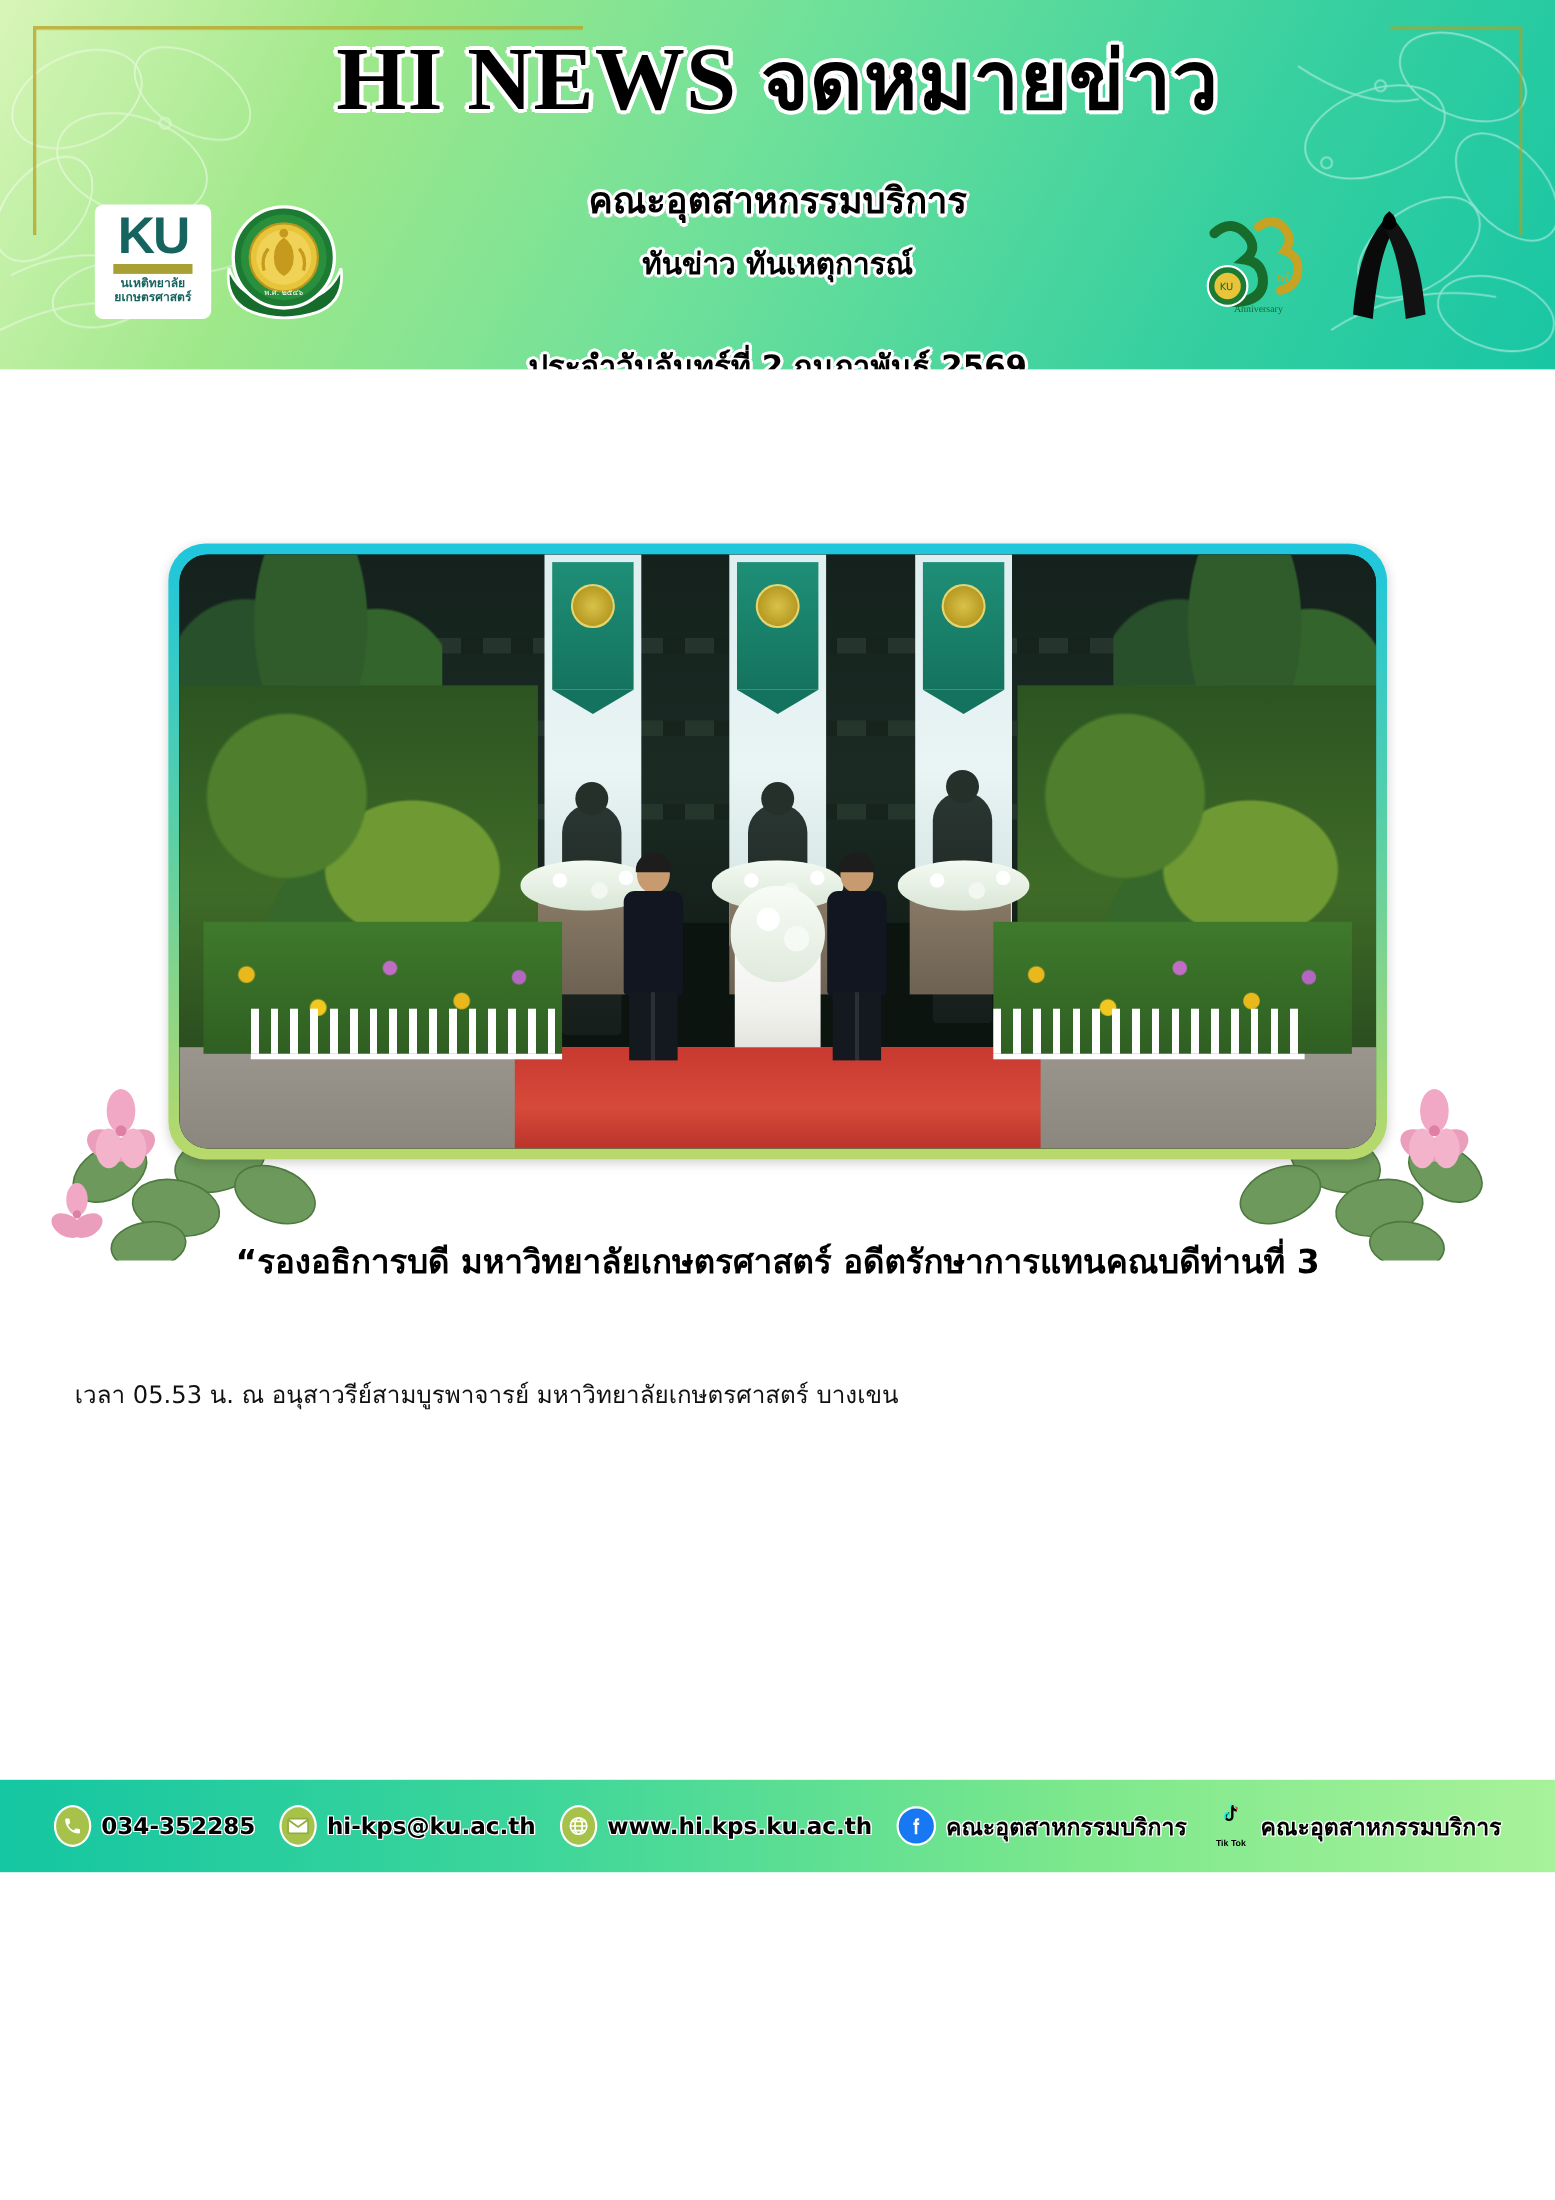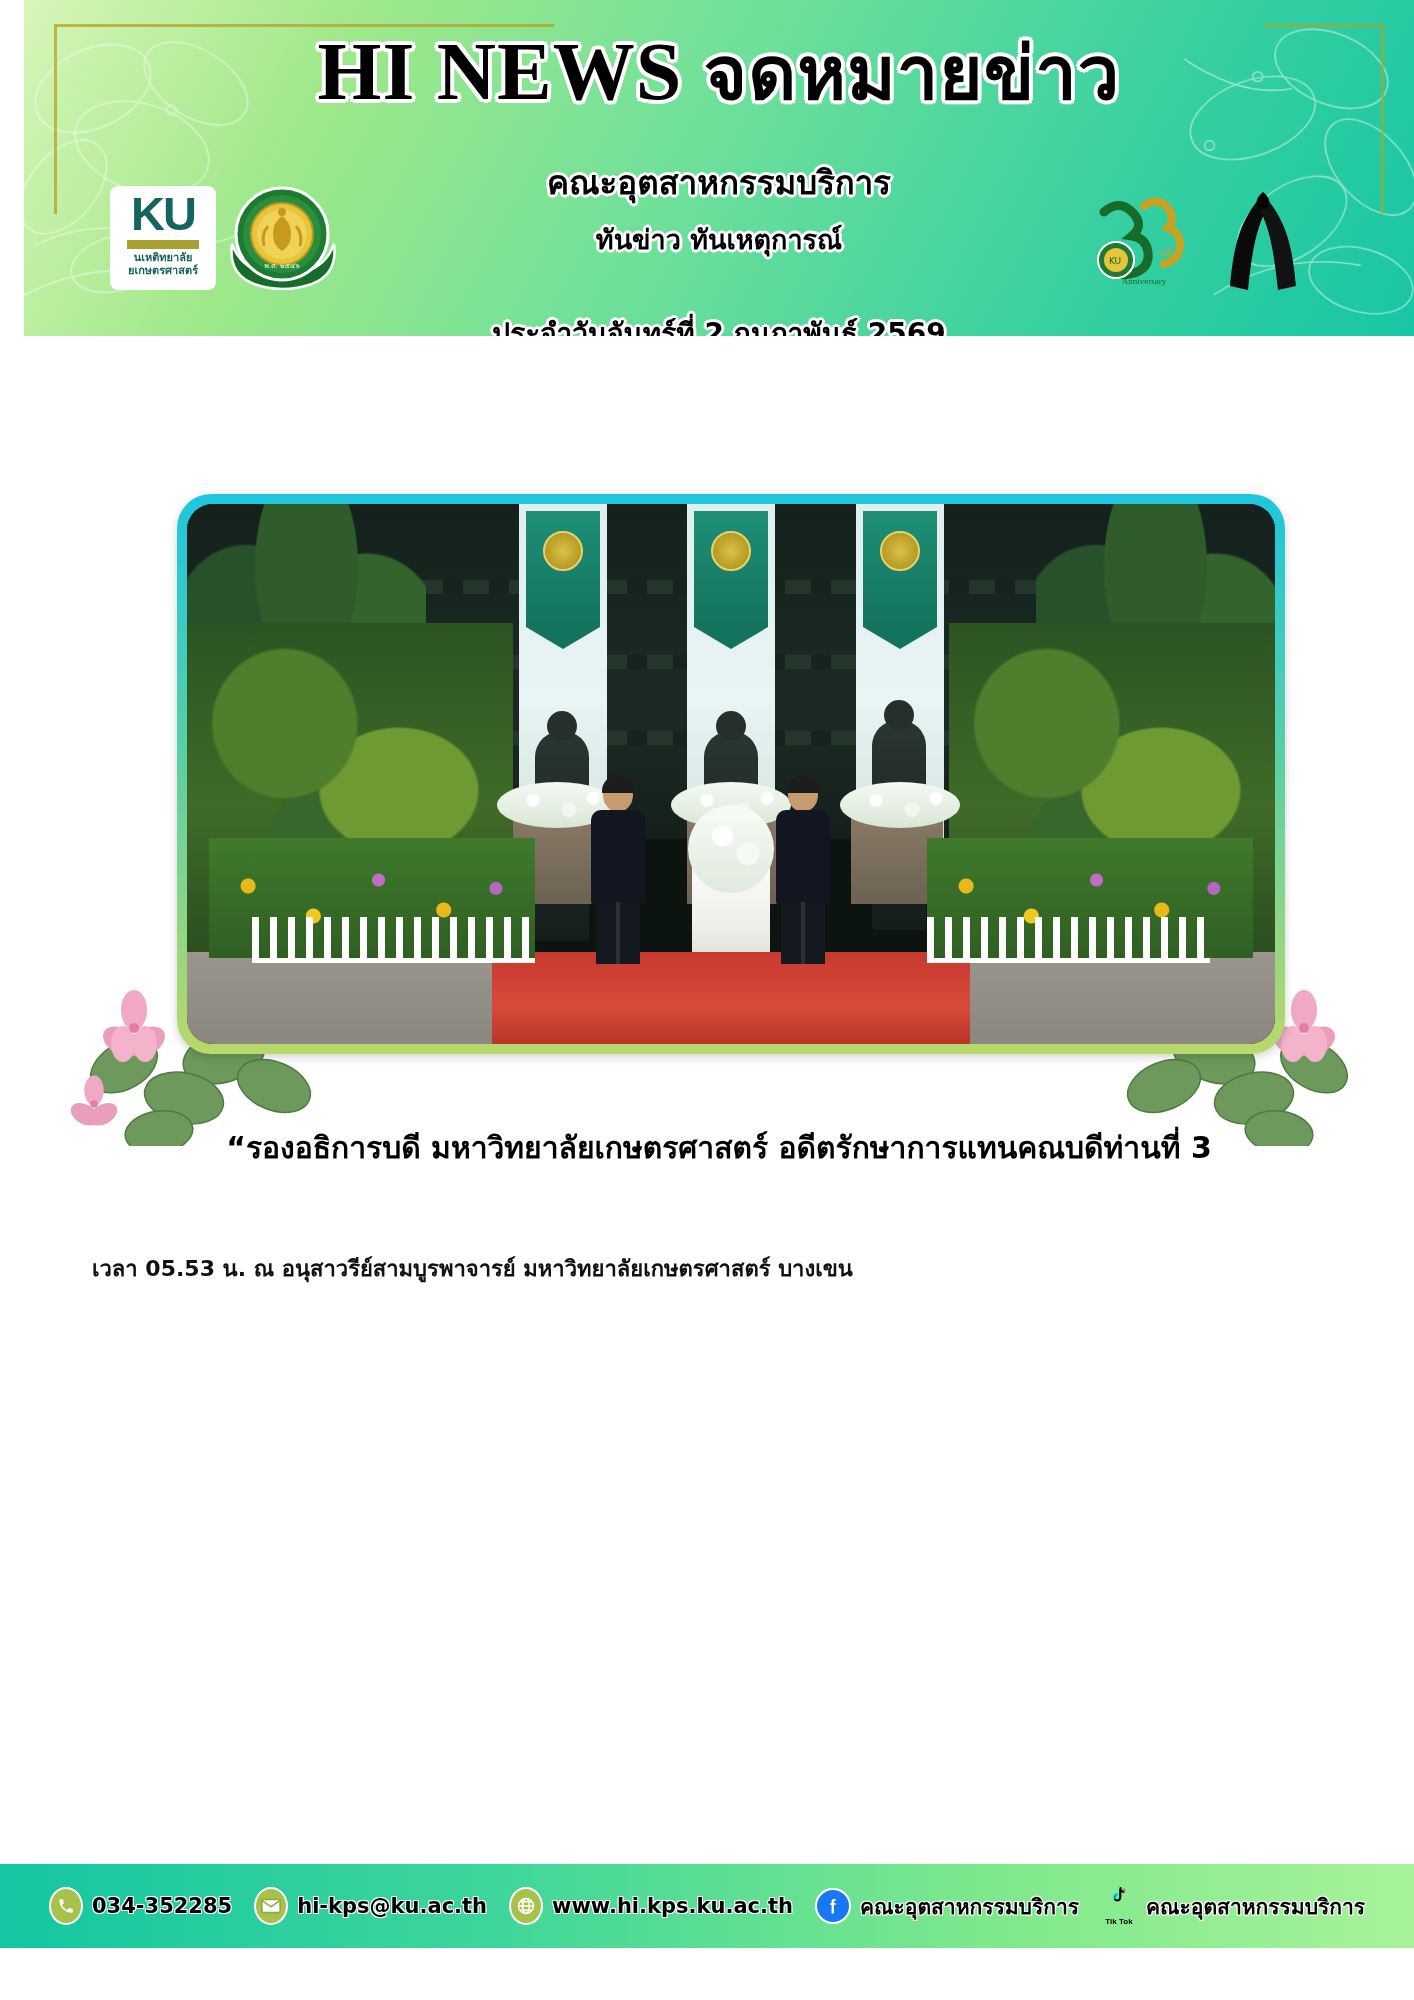--- a/index.html
+++ b/index.html
@@ -9,23 +9,22 @@
     width: 1414px;
     height: 2000px;
     background: #ffffff;
     font-family: "Liberation Sans", "DejaVu Sans", sans-serif;
     overflow: hidden;
   }
 
   .page {
     position: relative;
     width: 1414px;
-    height: 1948px;
+    height: 1702px;
     background: #ffffff;
-    padding-left: 24px;
   }
 
   
   .header {
     position: relative;
     width: 100%;
     height: 336px;
     background: linear-gradient(118deg, #d8f5b8 0%, #9fe88a 22%, #6ee09a 48%, #35cfa0 78%, #18c6a4 100%);
     overflow: hidden;
   }
@@ -375,21 +374,20 @@
     line-height: 1.45;
     color: #000;
   }
   .body-text {
     position: absolute;
     top: 915px; left: 68px; right: 60px;
     font-family: "DejaVu Sans", sans-serif;
     font-size: 22px;
     line-height: 1.62;
     color: #111;
-    font-weight: bold;
   }
   .body-text p { margin-bottom: 28px; }
   .body-text p:last-child { margin-bottom: 0; }
 
   
   .footer {
     position: absolute;
     bottom: 0; left: 0;
     width: 100%; height: 84px;
     background: linear-gradient(90deg, #14c6a2 0%, #3ed69a 35%, #7ee88c 70%, #a7f29a 100%);

